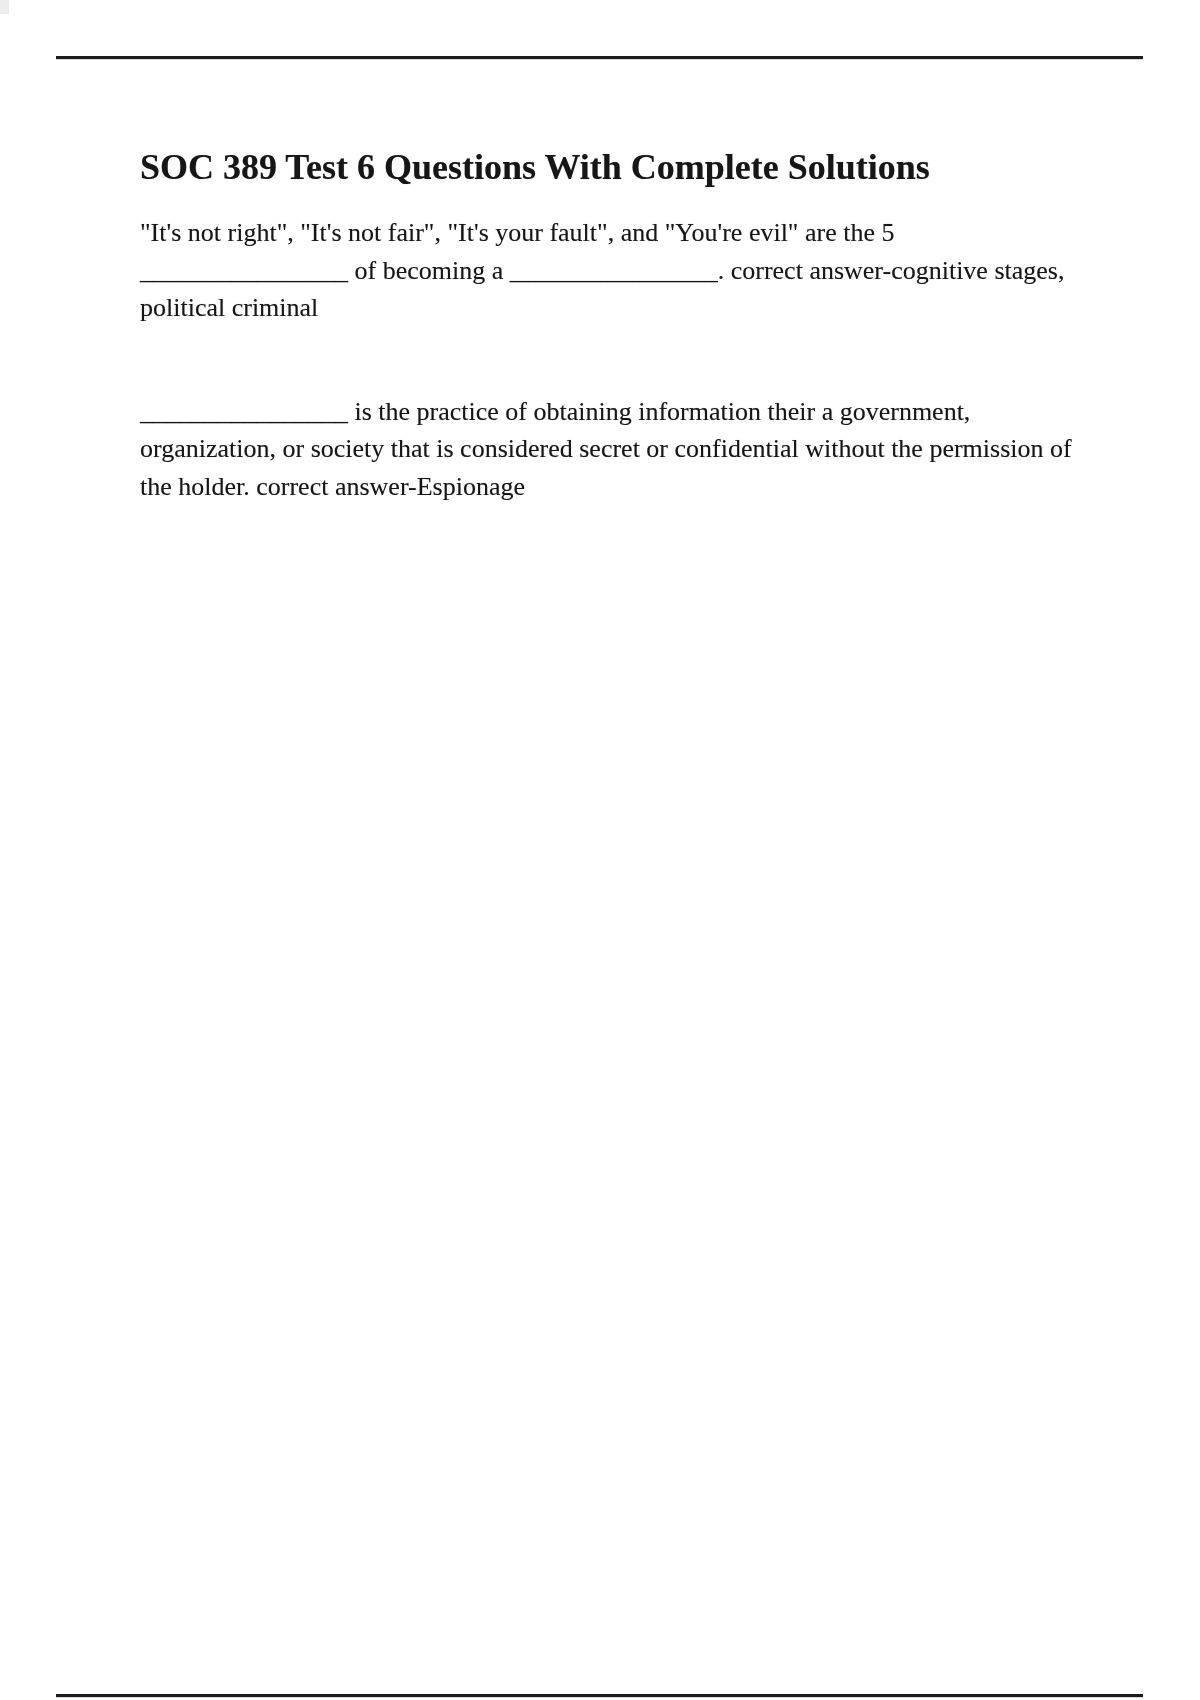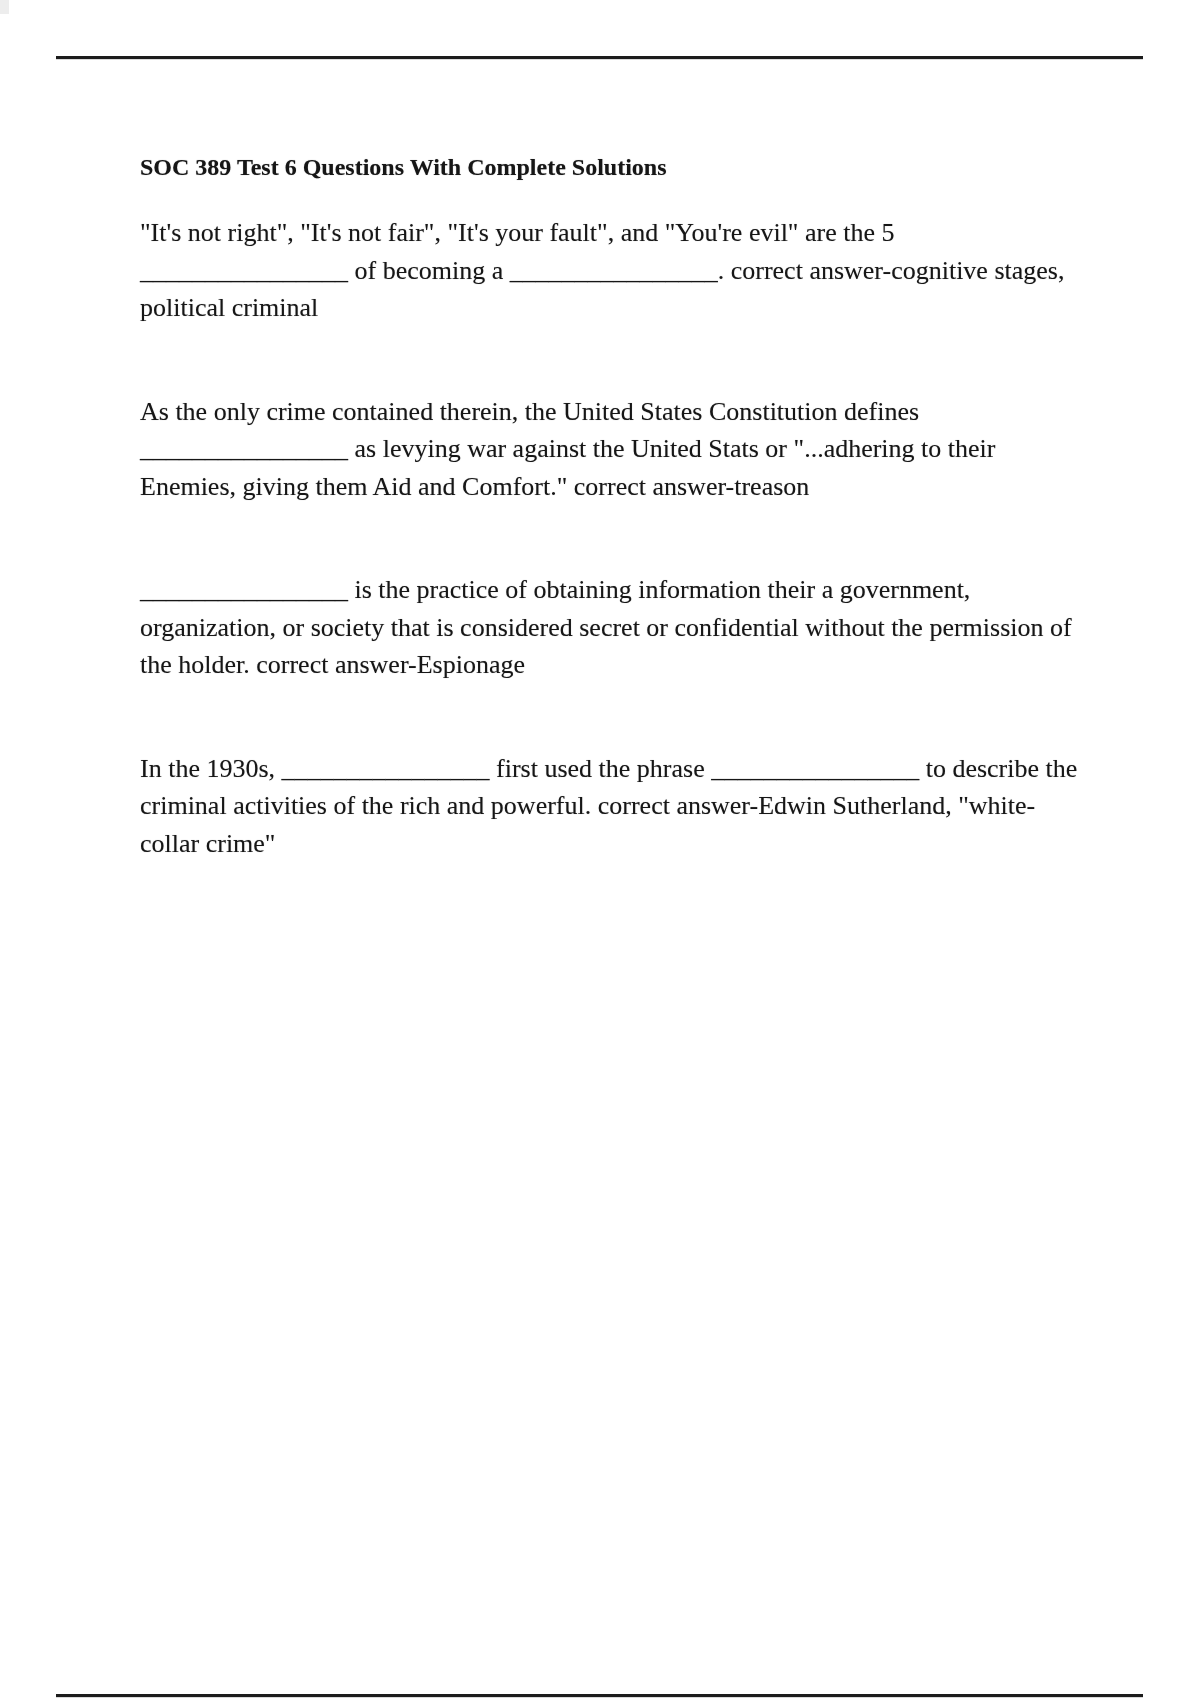--- a/index.html
+++ b/index.html
@@ -34,21 +34,21 @@
   }
   .rule-top{top:56px;}
   .rule-bottom{top:1694px;}
   .content{
     position:absolute;
     left:140px;
     top:146px;
     width:945px;
   }
   .doc-title{
-    font-size:24px;
+    font-size:36px;
     line-height:42px;
     font-weight:bold;
     margin:0 0 26px 0;
     text-shadow:0 0 1px rgba(0,0,0,0.35);
     white-space:nowrap;
   }
   .qa{
     font-size:26px;
     line-height:37.5px;
     margin:0 0 66px 0;
@@ -63,23 +63,21 @@
   <div class="corner-artifact"></div>
 
   <div class="rule rule-top"></div>
 
   <div class="content">
     <h1 class="doc-title">SOC 389 Test 6 Questions With Complete Solutions</h1>
 
     <p class="qa">"It's not right", "It's not fair", "It's your fault", and "You're evil" are the 5 ________________ of becoming a ________________. correct answer-cognitive stages, political criminal</p>
 
 
-    <p class="qa">As the only crime contained therein, the United States Constitution defines ________________ as levying war against the United Stats or "...adhering to their Enemies, giving them Aid and Comfort." correct answer-treason</p>
 
     <p class="qa">________________ is the practice of obtaining information their a government, organization, or society that is considered secret or confidential without the permission of the holder. correct answer-Espionage</p>
 
 
-    <p class="qa">In the 1930s, ________________ first used the phrase ________________ to describe the criminal activities of the rich and powerful. correct answer-Edwin Sutherland, "white-collar crime"</p>
   </div>
 
   <div class="rule rule-bottom"></div>
 
 </div>
 
 </body></html>

